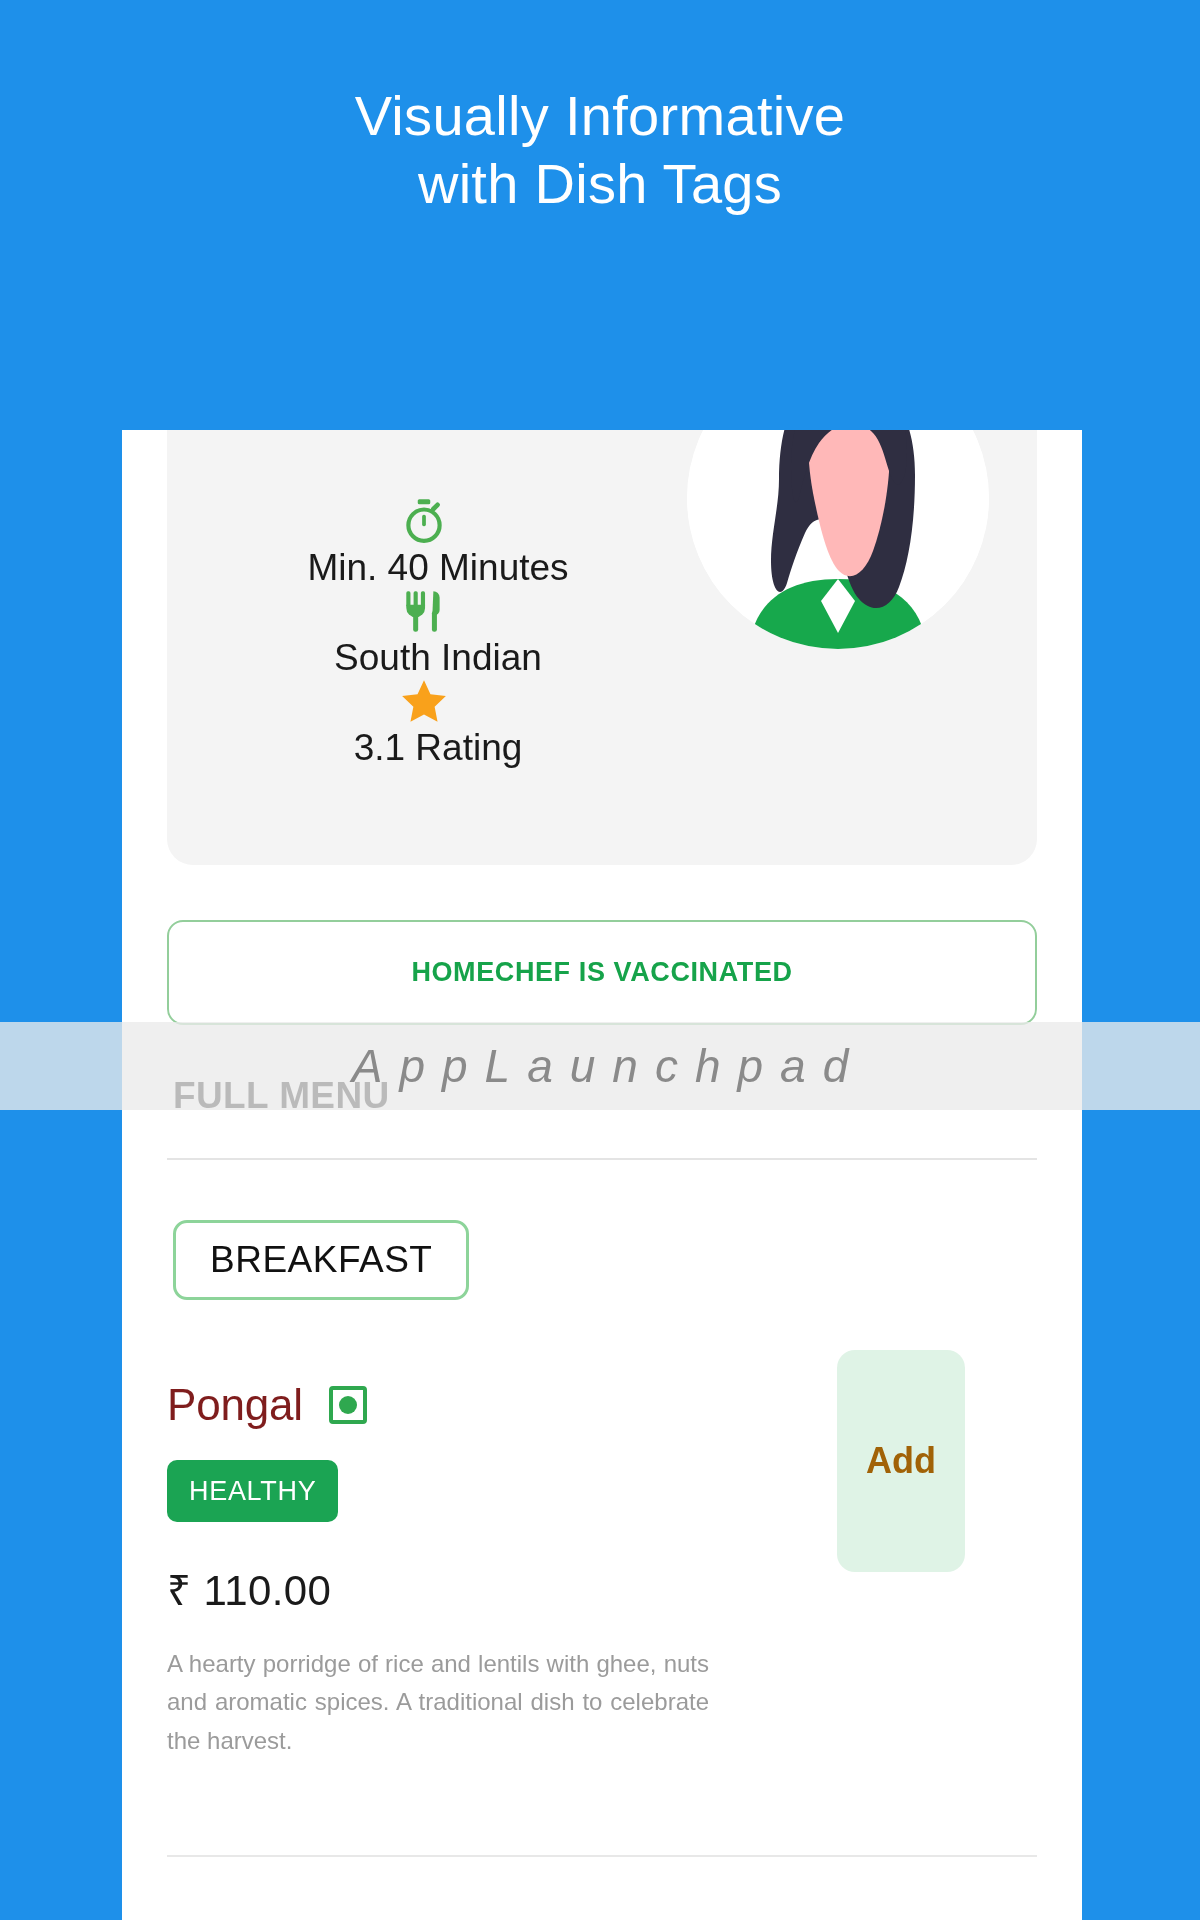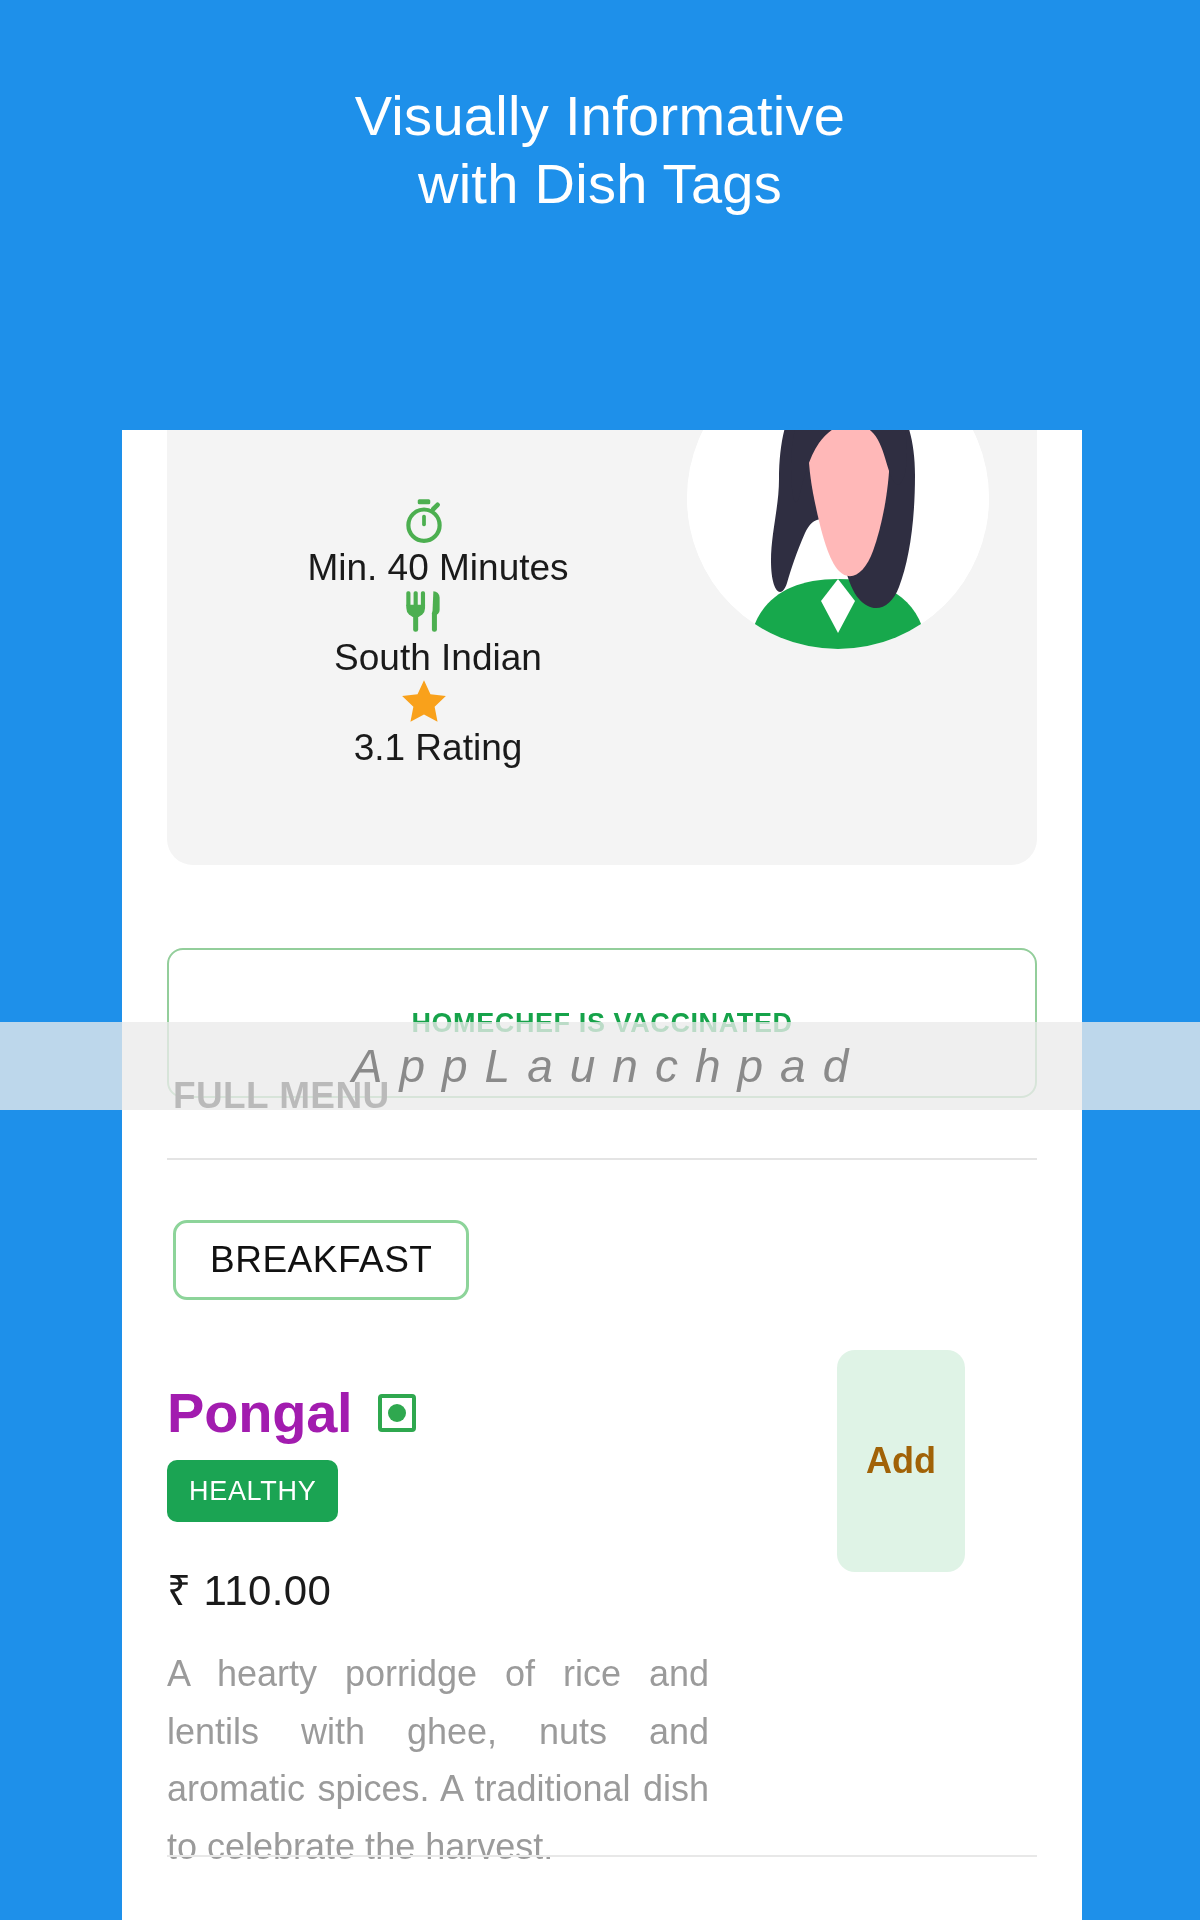--- a/index.html
+++ b/index.html
@@ -105,32 +105,31 @@
   }
 
   .chef-avatar svg { display: block; }
 
   
   .vaccinated-btn {
     position: absolute;
     left: 45px;
     top: 490px;
     width: 870px;
-    height: 150px;
+    height: 105px;
     border: 2px solid #93CE9B;
     border-radius: 16px;
     background: #FFFFFF;
     display: flex;
     align-items: center;
     justify-content: center;
     color: #16A34A;
     font-size: 27px;
     font-weight: 700;
     letter-spacing: 0.6px;
-    margin-top: 28px;
   }
 
   
   .menu-title {
     position: absolute;
     left: 51px;
     top: 645px;
     font-size: 37px;
     font-weight: 700;
     color: #111111;
@@ -175,23 +174,23 @@
 
   .dish-head {
     position: absolute;
     left: 45px;
     top: 0;
     display: flex;
     align-items: center;
   }
 
   .dish-name {
-    font-size: 56px;
-    color: #a21caf;
-    font-weight: 700;
+    font-size: 44px;
+    color: #7f1d1d;
+    font-weight: 400;
     letter-spacing: -0.2px;
   }
 
   .veg-mark {
     width: 38px;
     height: 38px;
     margin-left: 26px;
     border: 4px solid #2FA84F;
     border-radius: 4px;
     display: flex;
@@ -230,21 +229,21 @@
     font-size: 42px;
     color: #1A1A1A;
     letter-spacing: 0.4px;
   }
 
   .dish-desc {
     position: absolute;
     left: 45px;
     top: 265px;
     width: 542px;
-    font-size: 36px;
+    font-size: 24px;
     line-height: 1.6;
     color: #9B9B9B;
     text-align: justify;
   }
 
   .add-btn {
     position: absolute;
     left: 715px;
     top: -30px;
     width: 128px;

